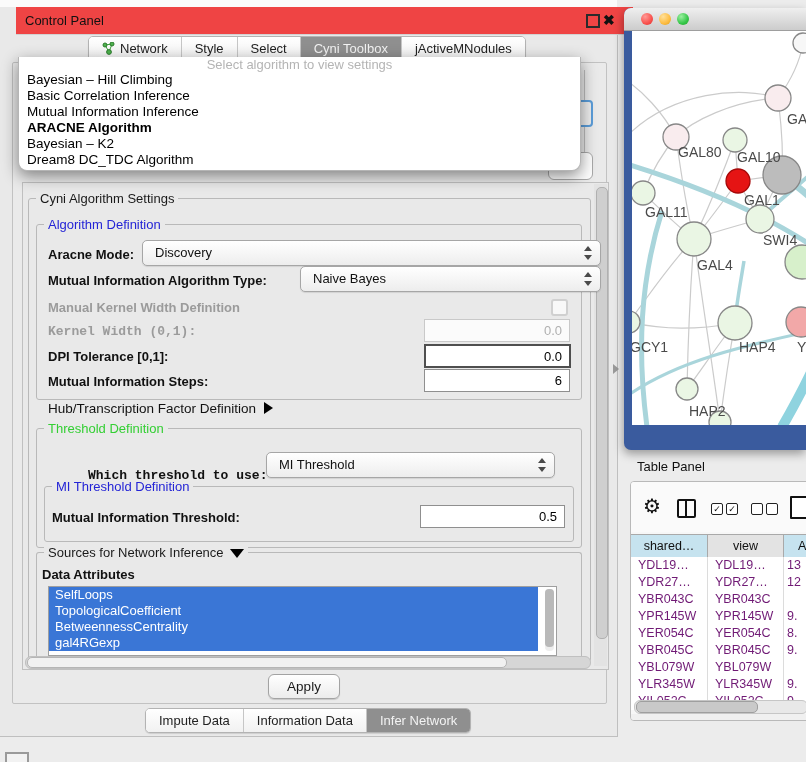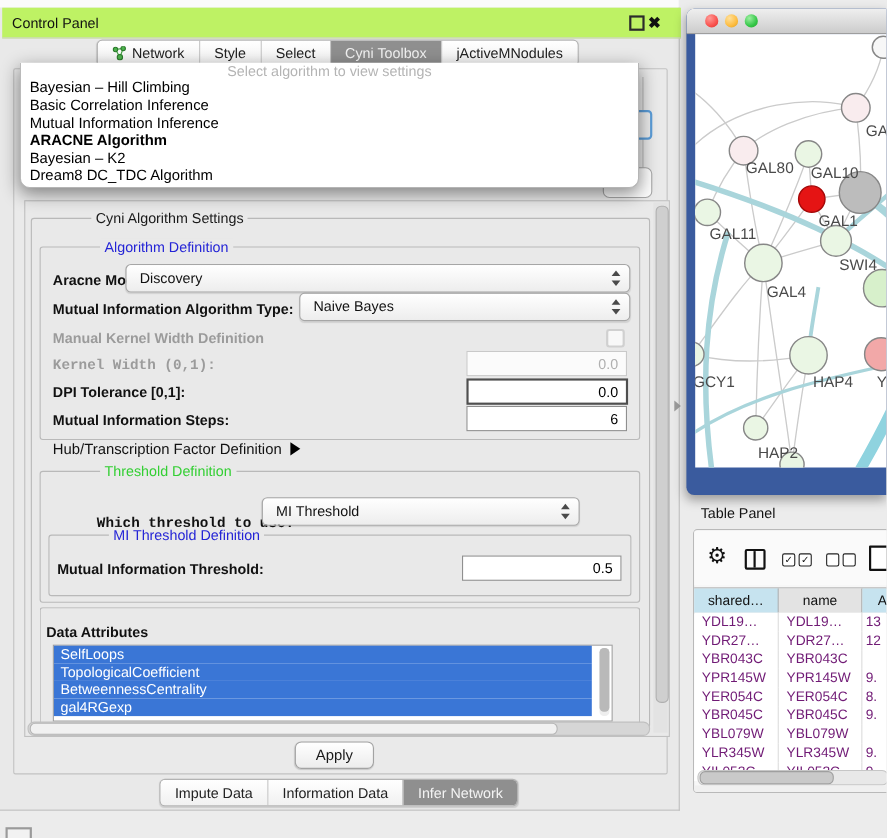--- a/index.html
+++ b/index.html
@@ -3,21 +3,21 @@
 <meta charset="utf-8">
 <style>
   html,body{margin:0;padding:0;background:#ececec;}
   .stage{position:relative;width:806px;height:762px;overflow:hidden;
          font-family:"Liberation Sans",sans-serif;font-size:13px;color:#1a1a1a;background:#ececec;}
   .abs{position:absolute;}
 
   
   .cp-topstrip{left:0;top:0;width:617px;height:7px;background:#fbfbfb;}
   .cp{left:0;top:7px;width:617px;height:729px;background:#e9e9e9;border-right:1px solid #bfbfbf;border-bottom:1px solid #bfbfbf;}
-  .cp-titlebar{left:2px;top:0;width:617px;height:27px;background:#bef264;border-bottom:1px solid #d2d2d2;}
+  .cp-titlebar{left:16px;top:0;width:617px;height:27px;background:#ef4444;border-bottom:1px solid #d2d2d2;}
   .cp-title{left:9px;top:0;line-height:27px;font-size:13px;color:#111;}
   .float-btn{left:570px;top:7px;width:10px;height:10px;border:2px solid #2b2b2b;background:transparent;}
   .close-btn{left:587px;top:4px;font-size:14px;font-weight:bold;color:#111;line-height:18px;}
 
   
   .seg{display:flex;background:#fdfdfd;border:1px solid #b3b3b3;border-radius:5px;height:23px;overflow:hidden;box-shadow:0 1px 1px rgba(0,0,0,.12);}
   .seg .tab{display:flex;align-items:center;gap:5px;padding:0 13px;border-left:1px solid #c6c6c6;font-size:13px;color:#222;background:linear-gradient(#ffffff,#f1f1f1);cursor:default;white-space:nowrap;}
   .seg .tab:first-child{border-left:none;}
   .seg .tab.sel{background:#8f8f8f;color:#f3f3f3;}
   .top-tabbar{left:88px;top:29px;}
@@ -38,36 +38,36 @@
   .popup-item{height:16px;line-height:16px;padding-left:8px;font-size:13.5px;color:#000;white-space:nowrap;}
   .popup-item.bold{font-weight:bold;}
 
   
   .settings-panel{left:22px;top:175px;width:585px;height:486px;border:1px solid #c0c0c0;background:#e9e9e9;}
   .vscroll-track{left:594px;top:177px;width:13px;height:482px;background:#e3e3e3;}
   .vscroll-thumb{left:596px;top:180px;width:10px;height:450px;background:#cfcfcf;border:1px solid #b0b0b0;border-radius:5px;}
 
   
   .group{border:1px solid #b9b9b9;border-radius:3px;}
-  .legend{position:absolute;padding:0 4px;background:#e9e9e9;font-size:13px;white-space:nowrap;margin-left:47px;}
+  .legend{position:absolute;padding:0 4px;background:#e9e9e9;font-size:13px;white-space:nowrap;}
   .legend.blue{color:#2424d6;}
   .legend.green{color:#33cf33;}
 
   .g-cyni{left:28px;top:191px;width:561px;height:462px;}
   .g-algdef{left:36px;top:217px;width:544px;height:174px;}
   .g-threshold{left:36px;top:421px;width:544px;height:118px;}
   .g-mithr{left:44px;top:479px;width:528px;height:54px;}
   .g-sources{left:36px;top:545px;width:544px;height:108px;border-bottom:none;}
 
   .flabel{font-weight:bold;font-size:13px;color:#111;white-space:nowrap;}
   .flabel.dis{color:#9b9b9b;}
   .plain{font-size:13.5px;color:#111;white-space:nowrap;}
 
   
-  .combo{background:linear-gradient(#ffffff,#ededed);border:1px solid #a6a6a6;border-radius:5px;height:24px;box-shadow:0 1px 1px rgba(0,0,0,.1);}
+  .combo{background:linear-gradient(#ffffff,#ededed);border:1px solid #a6a6a6;border-radius:5px;height:24px;box-shadow:0 1px 1px rgba(0,0,0,.1);margin-left:28px;}
   .combo .ctext{position:absolute;left:12px;top:0;line-height:24px;font-size:13px;color:#111;}
   .stepper{position:absolute;right:9px;top:5px;width:8px;height:14px;}
   .tri-up{position:absolute;left:1px;top:0;width:0;height:0;border-left:4px solid transparent;border-right:4px solid transparent;border-bottom:5px solid #4a4a4a;}
   .tri-down{position:absolute;left:1px;bottom:0;width:0;height:0;border-left:4px solid transparent;border-right:4px solid transparent;border-top:5px solid #4a4a4a;}
 
   .tfield{background:#fff;text-align:right;line-height:21px;font-size:13px;padding-right:7px;}
   .f-kernel{left:424px;top:312px;width:137px;height:21px;border:1px solid #c9c9c9;background:#fbfbfb;color:#b0b0b0;}
   .f-dpi{left:424px;top:337px;width:136px;height:20px;border:2px solid #4f4f4f;color:#000;}
   .f-steps{left:424px;top:362px;width:137px;height:21px;border:1px solid #8f8f8f;color:#000;}
   .f-mithr{left:420px;top:498px;width:136px;height:21px;border:1px solid #8f8f8f;color:#000;}
@@ -221,20 +221,21 @@
         </span>
     </div>
 
     <div class="abs group g-mithr"></div>
     <span class="legend blue" style="left:52px;top:472px;">MI Threshold Definition</span>
 
     <span class="abs flabel" style="left:52px;top:503px;">Mutual Information Threshold:</span>
     <div class="abs tfield f-mithr">0.5</div>
 
     <div class="abs group g-sources"></div>
+    <span class="legend" style="left:44px;top:538px;"><span>Sources for Network Inference</span><span class="tri-dn"></span></span>
 
     <span class="abs flabel" style="left:42px;top:560px;">Data Attributes</span>
 
     <div class="abs attr-list">
       <div class="attr-item" style="background:#3a76d6;">SelfLoops</div>
       <div class="attr-item" style="background:#3a76d6;">TopologicalCoefficient</div>
       <div class="attr-item" style="background:#3a76d6;">BetweennessCentrality</div>
       <div class="attr-item" style="background:#3a76d6;">gal4RGexp</div>
       <div class="list-scroll">
           <div class="list-thumb"></div>
@@ -351,21 +352,21 @@
       <span class="gear">⚙</span>
       <span class="colicon"></span>
       <span class="cb" style="left:80px;">✓</span>
       <span class="cb" style="left:95px;">✓</span>
       <span class="cb" style="left:120px;"></span>
       <span class="cb" style="left:135px;"></span>
       <span class="docicon"></span>
     </div>
     <div class="tp-header">
       <div class="hcell" style="width:77px;background:#c6e3ef;">shared…</div>
-      <div class="hcell" style="width:76px;background:#e3e3e3;">name</div>
+      <div class="hcell" style="width:76px;background:#e3e3e3;">view</div>
       <div class="hcell" style="width:40px;background:#c6e3ef;text-align:left;padding-left:14px;">A</div>
     </div>
     <div class="tp-body">
       <div class="trow">
         <div class="tcell" style="width:77px;">YDL19…</div>
         <div class="tcell" style="width:76px;">YDL19…</div>
         <div class="tcell" style="width:40px;padding-left:3px;">13</div>
       </div>
       <div class="trow">
         <div class="tcell" style="width:77px;">YDR27…</div>

